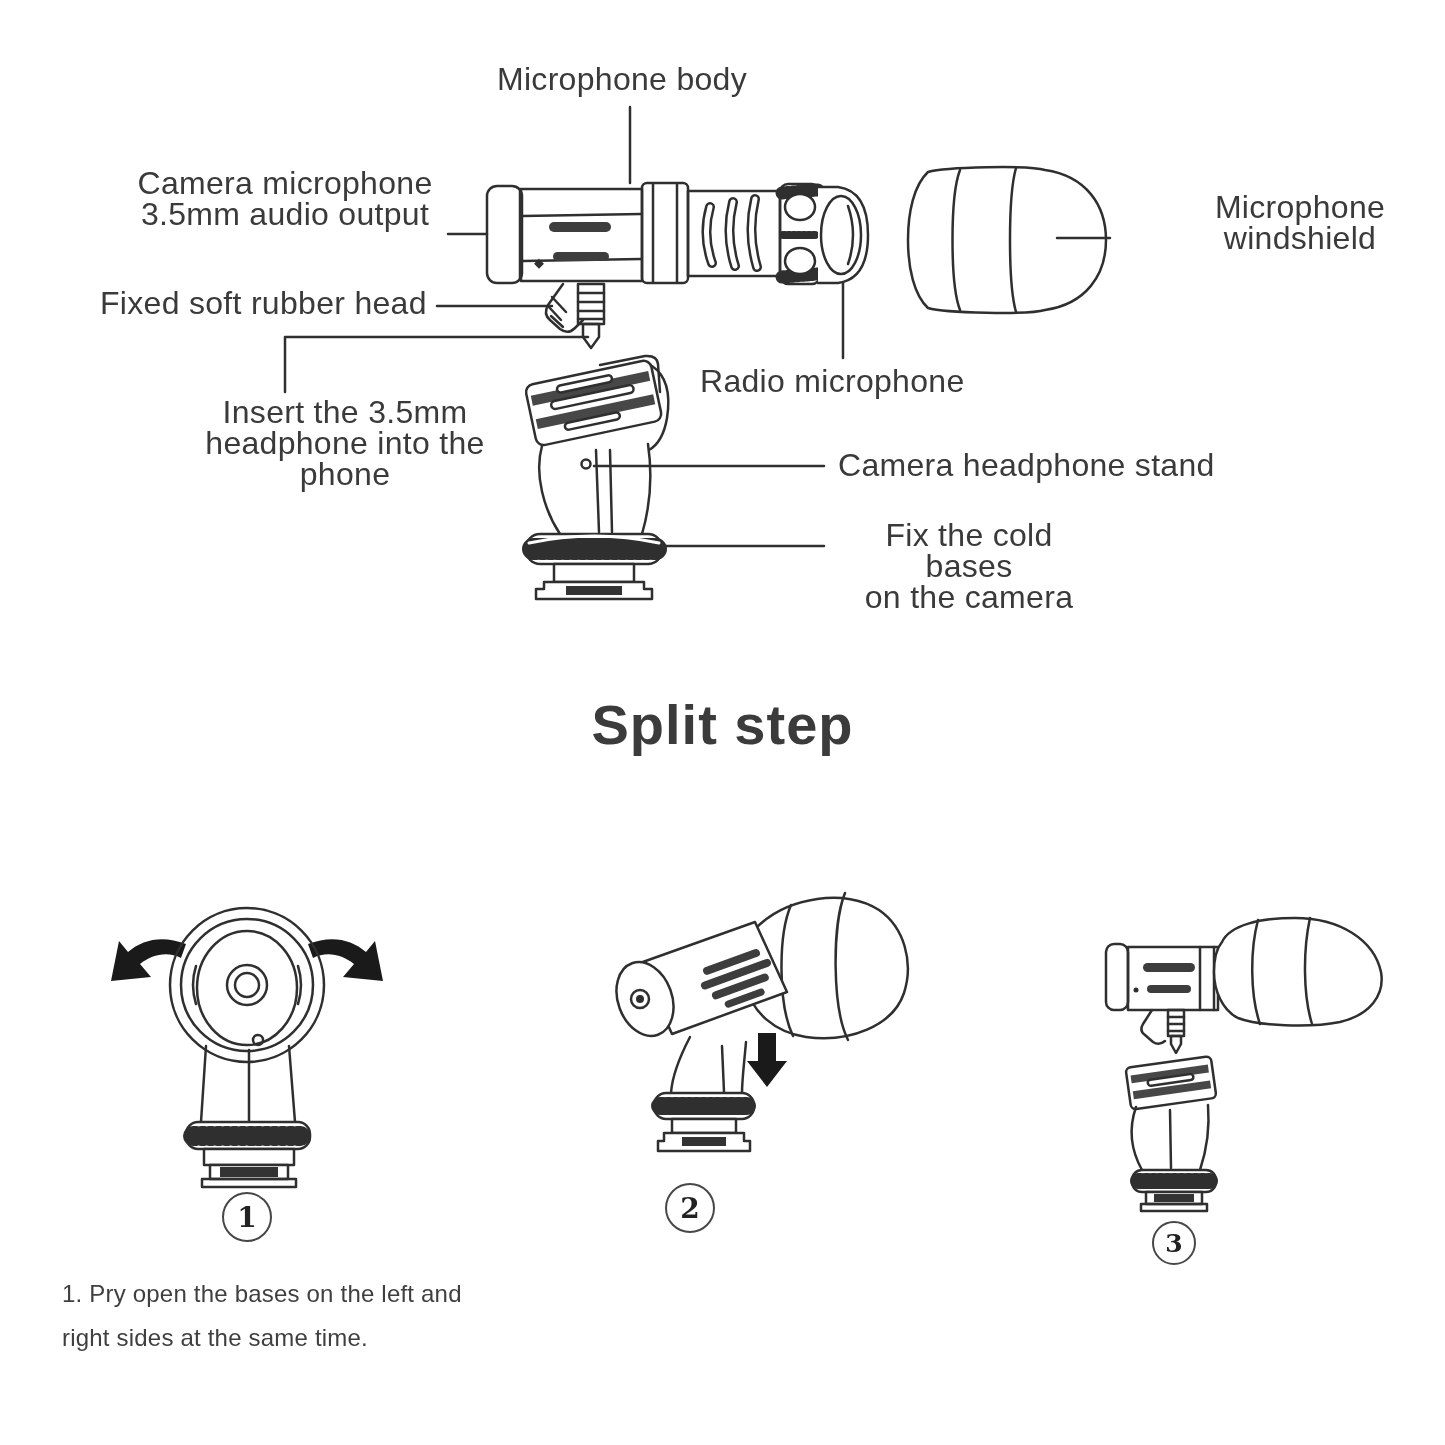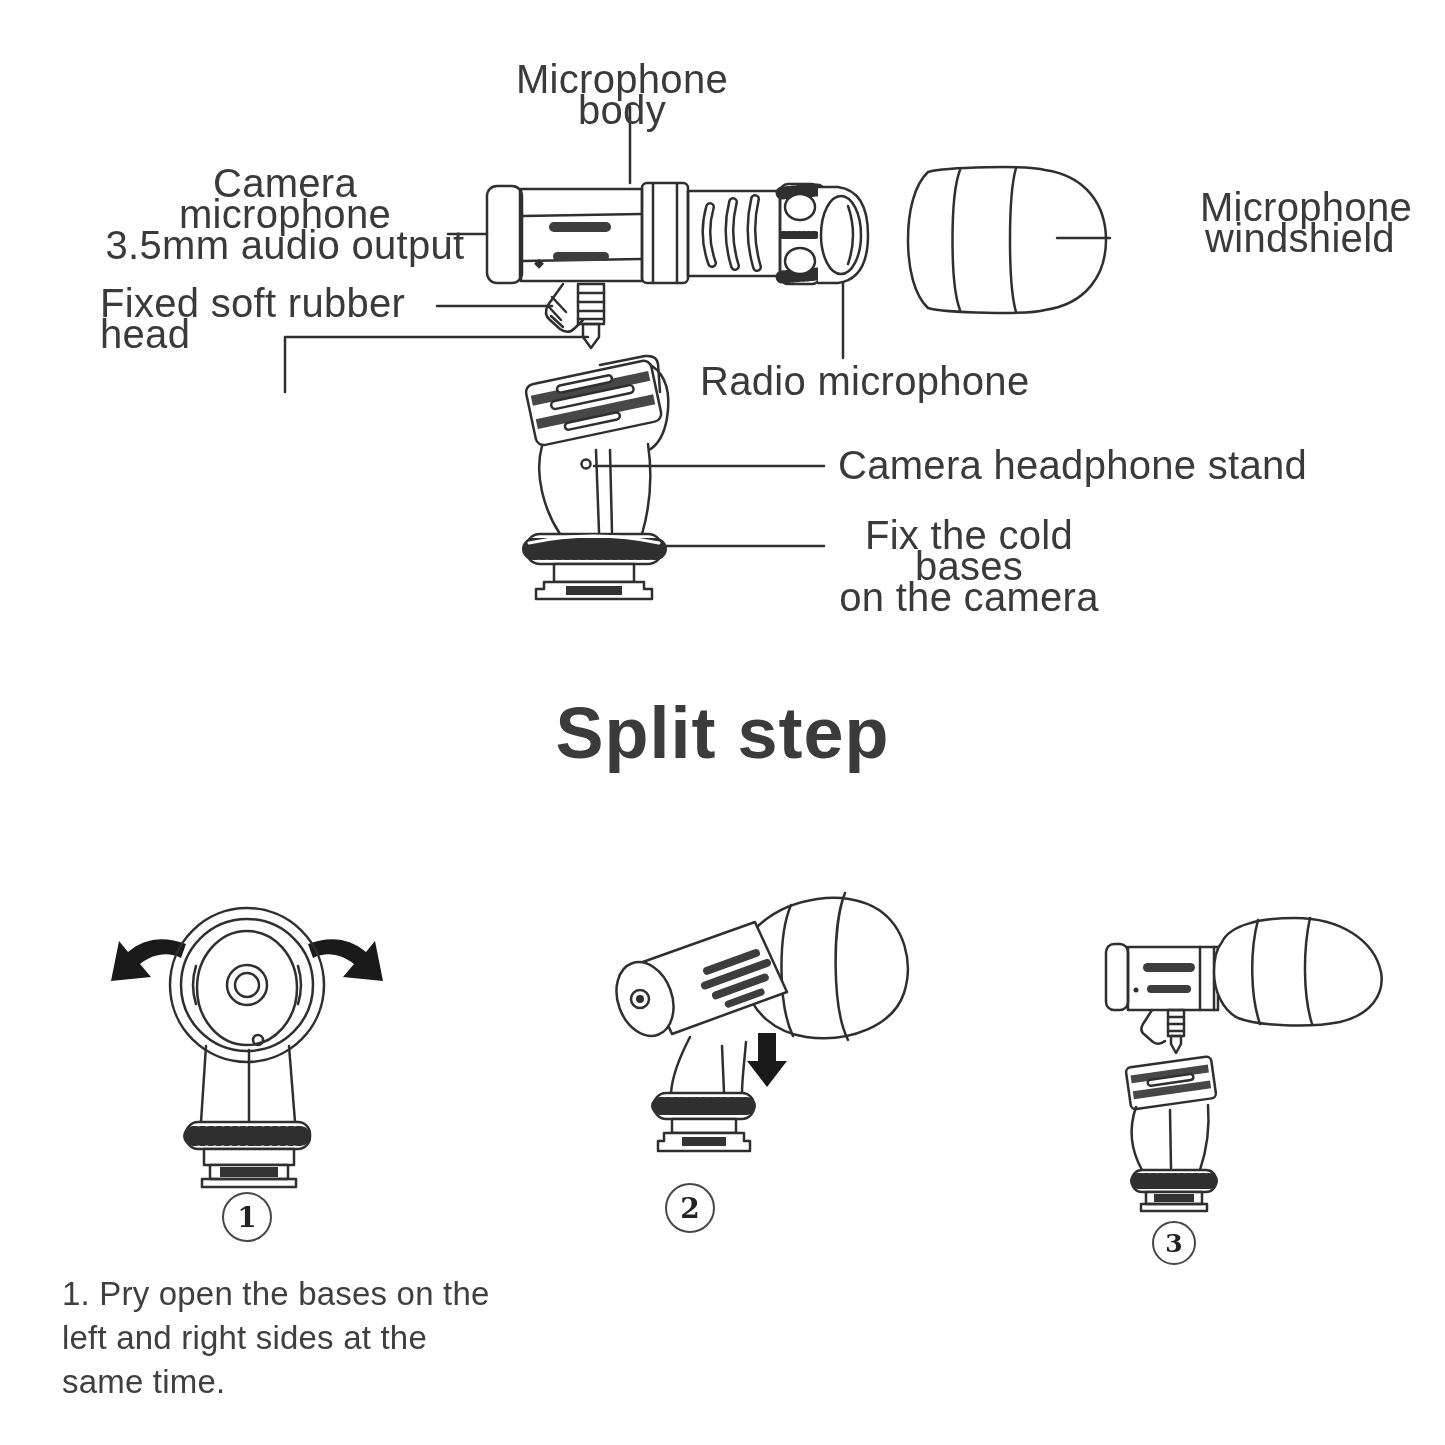--- a/index.html
+++ b/index.html
@@ -6,34 +6,34 @@
   #stage{
     position:relative;
     width:1445px;height:1445px;
     background:#ffffff;
     font-family:"Liberation Sans", sans-serif;
     overflow:hidden;
   }
   #line-art{position:absolute;left:0;top:0;width:1445px;height:1445px;}
   .lbl{
     position:absolute;
-    font-size:40px;line-height:31px;
+    font-size:32px;line-height:31px;
     color:#3a3a3a;letter-spacing:.3px;
     white-space:pre-line;
   }
   .lbl.right{text-align:left;}
   .lbl.center{text-align:center;}
   .title{
     position:absolute;left:0;top:692px;width:1445px;
-    text-align:center;font-weight:700;font-size:72px;color:#3b3b3b;
+    text-align:center;font-weight:700;font-size:56px;color:#3b3b3b;
     letter-spacing:1px;
   }
   .cap{
     position:absolute;
-    font-size:33px;line-height:44px;color:#3f3f3f;letter-spacing:.2px;
+    font-size:24px;line-height:44px;color:#3f3f3f;letter-spacing:.2px;
   }
   .num{
     position:absolute;
     border:2.5px solid #474747;border-radius:50%;
     display:flex;align-items:center;justify-content:center;
     font-family:"DejaVu Serif", serif;font-weight:600;
     font-size:28px;color:#222;background:#fff;
     box-sizing:border-box;
   }
 </style>
@@ -209,20 +209,23 @@
     </g>
   </svg>
 
   <div class="lbl center" style="left:487px;top:64px;width:270px;">Microphone body</div>
 
   <div class="lbl center" style="left:105px;top:168px;width:360px;">Camera microphone
 3.5mm audio output</div>
 
   <div class="lbl right" style="left:100px;top:288px;width:330px;">Fixed soft rubber head</div>
 
+  <div class="lbl center" style="left:195px;top:397px;width:300px;">Insert the 3.5mm
+headphone into the
+phone</div>
 
   <div class="lbl" style="left:700px;top:366px;">Radio microphone</div>
 
   <div class="lbl center" style="left:1200px;top:192px;width:200px;">Microphone
 windshield</div>
 
   <div class="lbl" style="left:838px;top:450px;">Camera headphone stand</div>
 
   <div class="lbl center" style="left:838px;top:520px;width:262px;">Fix the cold bases
 on the camera</div>

